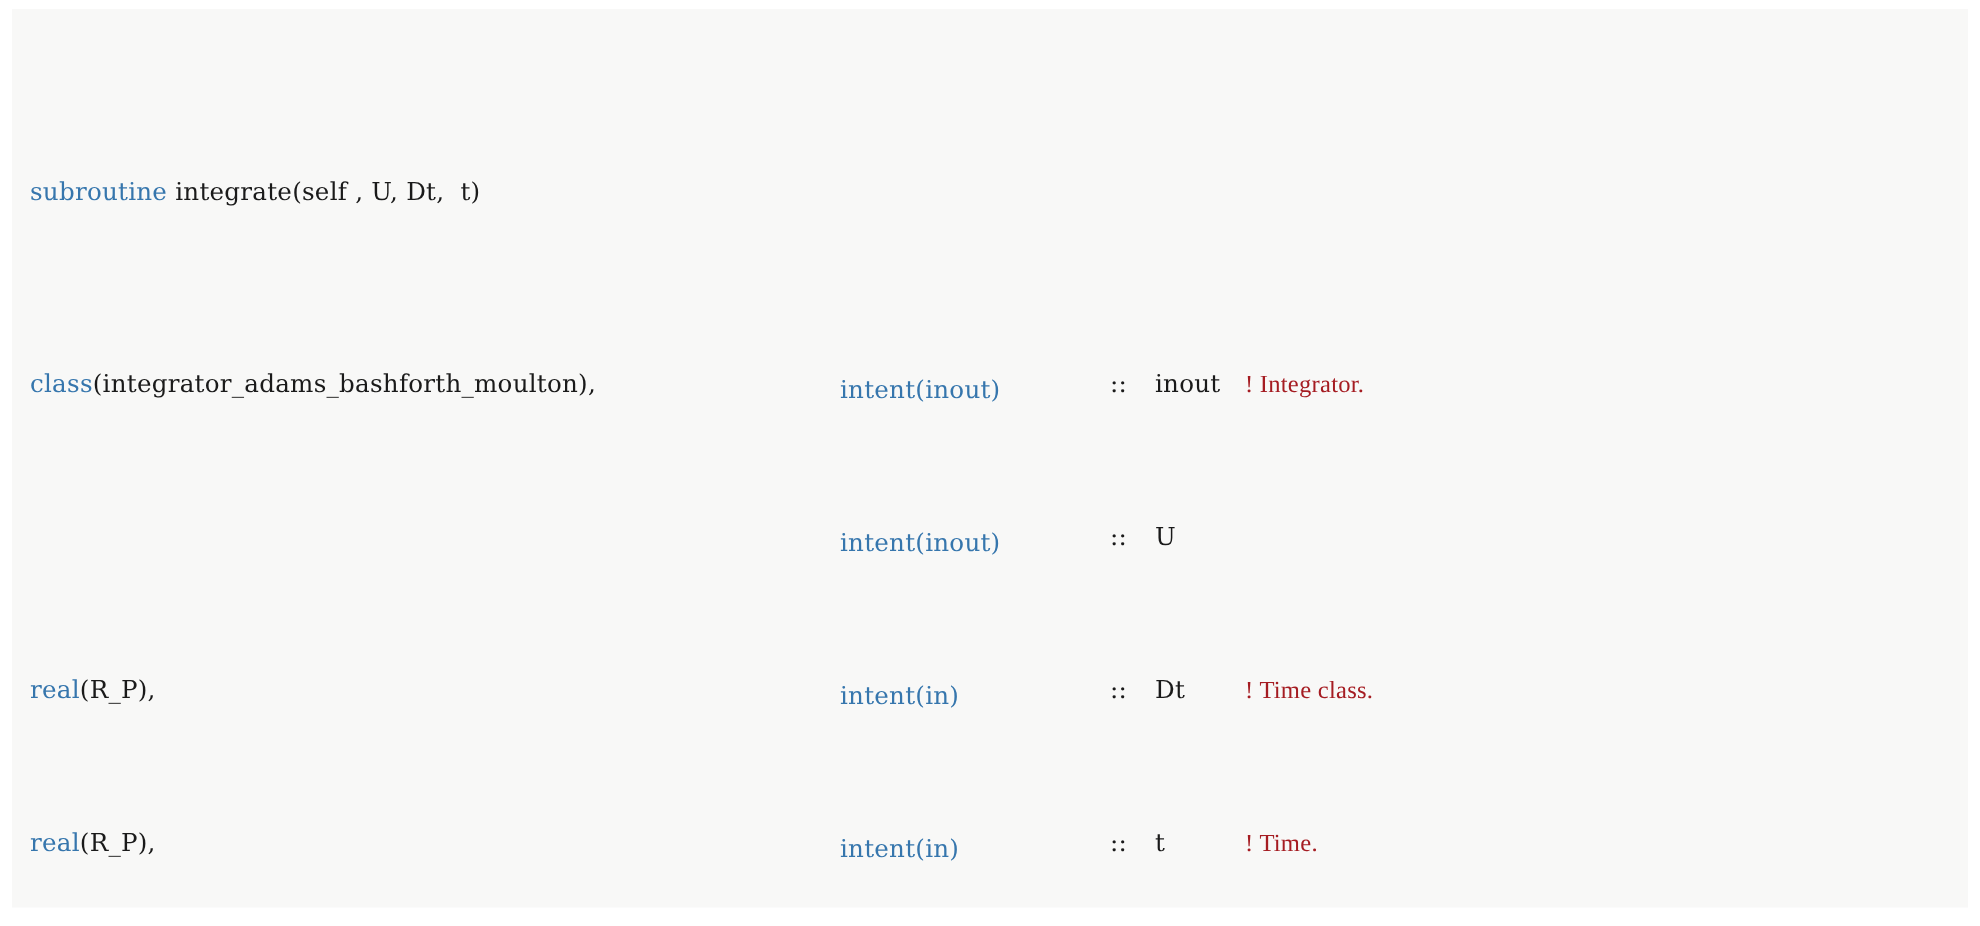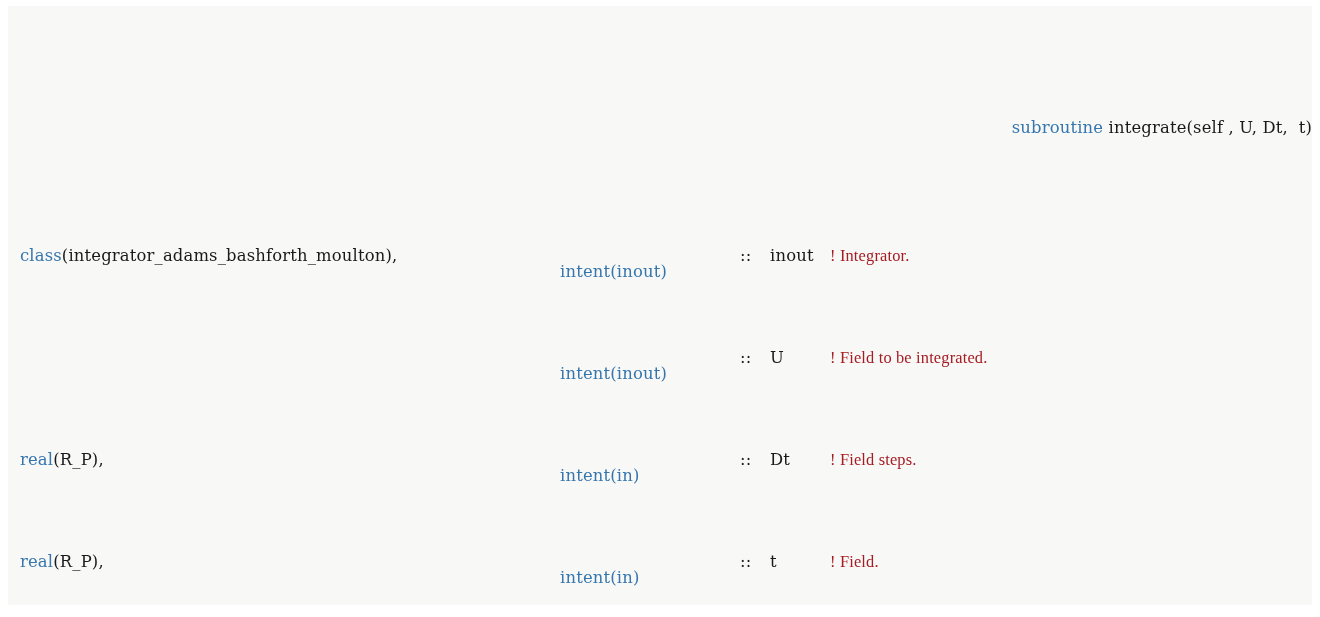--- a/index.html
+++ b/index.html
@@ -32,36 +32,35 @@
     line-height: 25.55px;
     color: #1a1a1a;
     letter-spacing: 0.01em;
     white-space: pre;
   }
 
   .line {
     height: 25.55px;
     padding-left: 12px;
     white-space: pre;
-    text-align: right;
   }
 
   .kw   { color: #3676ad; }
   .cmt  { color: #a51c22; }
   .pln  { color: #1a1a1a; }
 
   
   .decl {
     position: relative;
     height: 25.55px;
     padding-left: 12px;
     white-space: pre;
   }
   .decl .c-type   { position: absolute; left: 12px;  top: 0; }
-  .decl .c-intent { position: absolute; left: 552px; top: 16px; }
+  .decl .c-intent { position: absolute; left: 552px; top: 4px; }
   .decl .c-dcolon { position: absolute; left: 732px; top: 0; }
   .decl .c-name   { position: absolute; left: 762px; top: 0; }
   .decl .c-cmt    { position: absolute; left: 822px; top: 0; font-family: Liberation Serif, serif; }
 </style>
 </head>
 <body>
 
 <div id="code-listing">
   <div class="code-body">
 
@@ -74,37 +73,36 @@
       <span class="c-intent"><span class="kw">intent</span><span class="kw">(inout)</span></span>
       <span class="c-dcolon pln">::</span>
       <span class="c-name pln">inout</span>
       <span class="c-cmt cmt">! Integrator.</span>
     </div>
 
     <div class="decl">
       <span class="c-intent"><span class="kw">intent</span><span class="kw">(inout)</span></span>
       <span class="c-dcolon pln">::</span>
       <span class="c-name pln">U</span>
-      <span class="c-cmt cmt">! Field to be integrated.</span>
     </div>
 
     <div class="decl">
       <span class="c-type"><span class="kw">real</span><span class="pln">(R_P),</span></span>
       <span class="c-intent"><span class="kw">intent</span><span class="kw">(in)</span></span>
       <span class="c-dcolon pln">::</span>
       <span class="c-name pln">Dt</span>
-      <span class="c-cmt cmt">! Field steps.</span>
+      <span class="c-cmt cmt">! Time class.</span>
     </div>
 
     <div class="decl">
       <span class="c-type"><span class="kw">real</span><span class="pln">(R_P),</span></span>
       <span class="c-intent"><span class="kw">intent</span><span class="kw">(in)</span></span>
       <span class="c-dcolon pln">::</span>
       <span class="c-name pln">t</span>
-      <span class="c-cmt cmt">! Field.</span>
+      <span class="c-cmt cmt">! Time.</span>
     </div>
 
     
 
     
     
 
     
     
     

